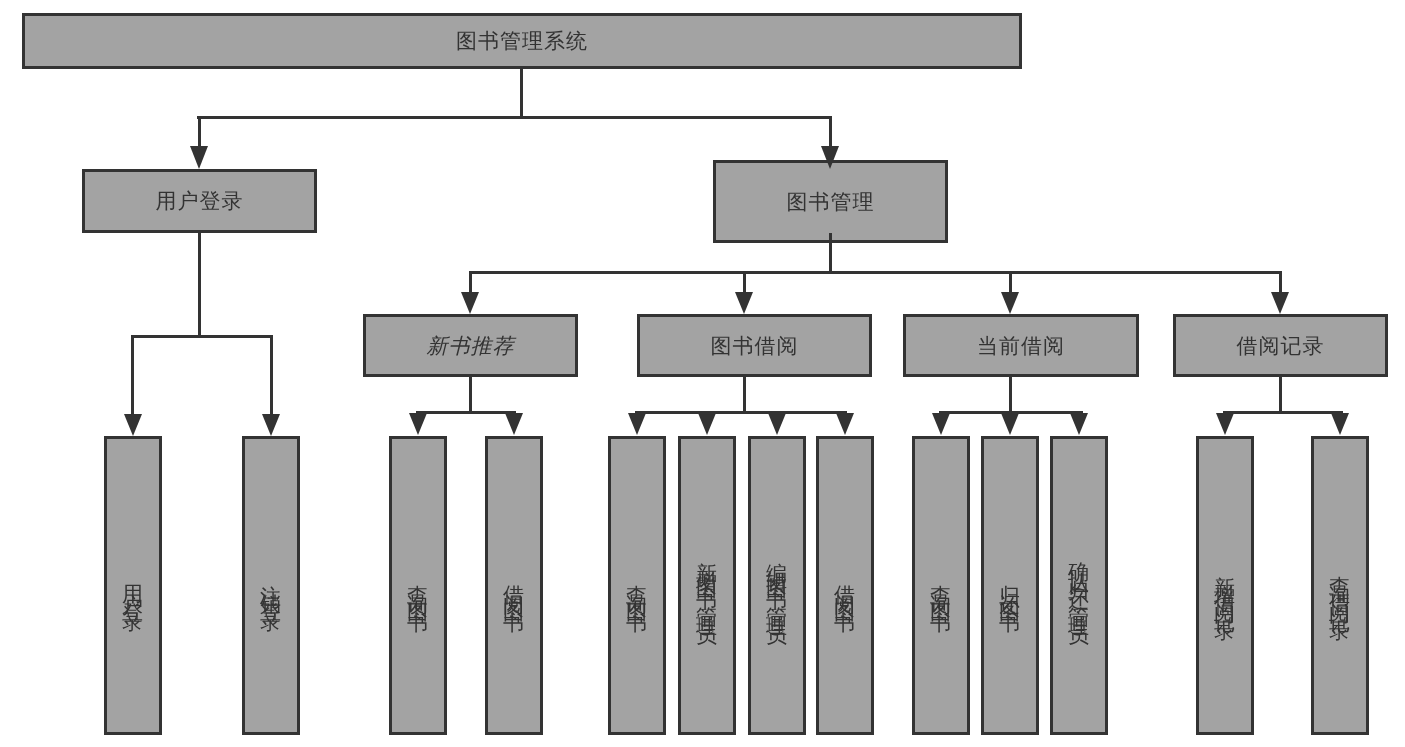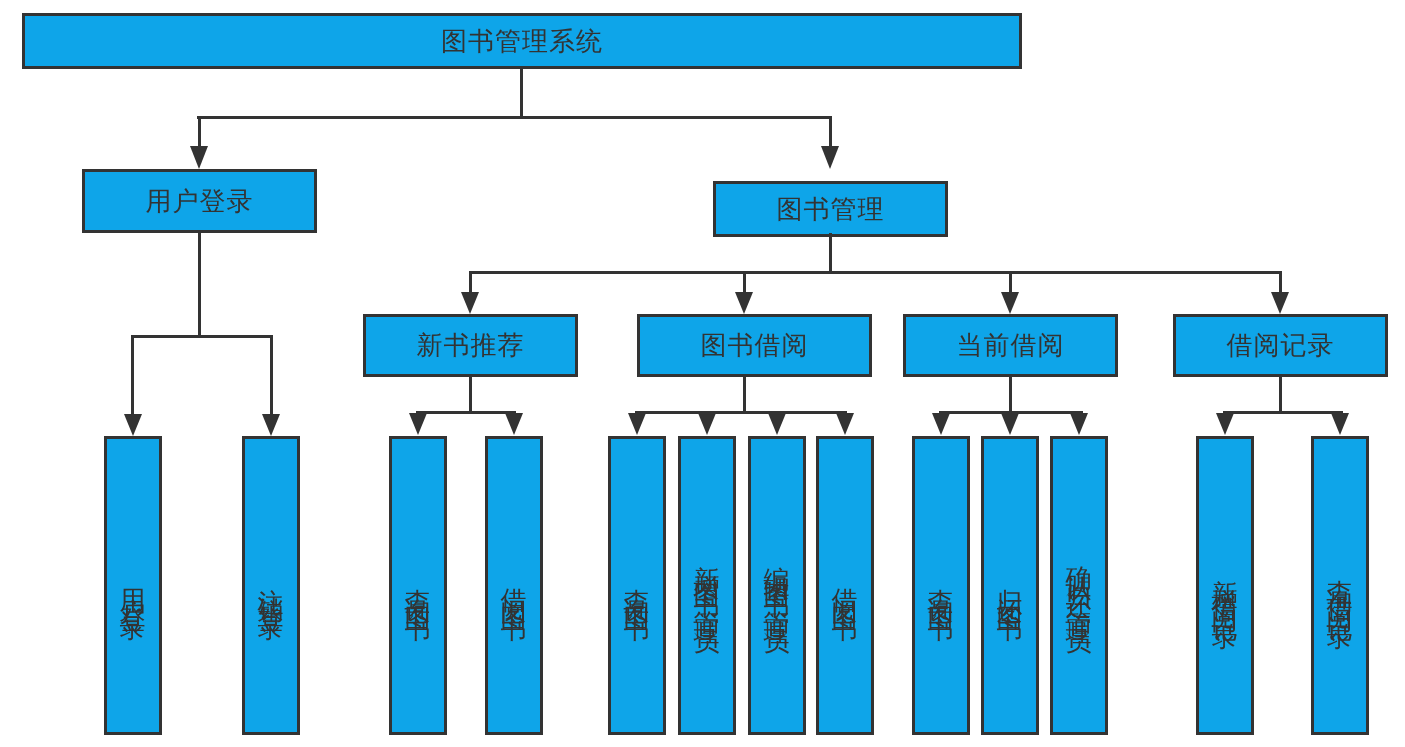--- a/index.html
+++ b/index.html
@@ -3,26 +3,26 @@
 <meta charset="utf-8">
 <style>
   html,body{margin:0;padding:0;background:#ffffff;}
   body{font-family:"Liberation Sans","DejaVu Sans",sans-serif;}
   .stage{position:relative;width:1405px;height:747px;background:#ffffff;overflow:hidden;}
 
   .box{
     position:absolute;
     box-sizing:border-box;
     border:3px solid #333333;
-    background:#0ea5e9;
+    background:#a3a3a3;
     display:flex;
     align-items:center;
     justify-content:center;
     color:#333333;
-    font-size:26px;
+    font-size:21px;
     letter-spacing:1px;
   }
   .leaf span{
     writing-mode:vertical-rl;
     text-orientation:mixed;
     letter-spacing:9px;
     line-height:1;
     white-space:nowrap;
   }
   .line{position:absolute;background:#333333;}
@@ -47,31 +47,31 @@
 
 <div class="stage">
 
   <div class="box" style="left:22px;top:13px;width:1000px;height:56px;">
     <span>图书管理系统</span>
   </div>
 
   <div class="box" style="left:82px;top:169px;width:235px;height:64px;">
     <span>用户登录</span>
   </div>
-  <div class="box" style="left:713px;top:181px;width:235px;height:56px;">
+  <div class="box" style="left:713px;top:160px;width:235px;height:83px;">
     <span>图书管理</span>
   </div>
 
-  <div class="box" style="left:363px;top:314px;width:215px;height:63px;">
+  <div class="box" style="left:363px;top:314px;width:215px;height:63px;font-style:italic;">
     <span>新书推荐</span>
   </div>
   <div class="box" style="left:637px;top:314px;width:235px;height:63px;">
     <span>图书借阅</span>
   </div>
-  <div class="box" style="left:903px;top:314px;width:215px;height:63px;">
+  <div class="box" style="left:903px;top:314px;width:236px;height:63px;">
     <span>当前借阅</span>
   </div>
   <div class="box" style="left:1173px;top:314px;width:215px;height:63px;">
     <span>借阅记录</span>
   </div>
 
   <div class="box leaf" style="left:104px;top:436px;width:58px;height:299px;">
     <span>用户登录</span>
   </div>
   <div class="box leaf" style="left:242px;top:436px;width:58px;height:299px;">

